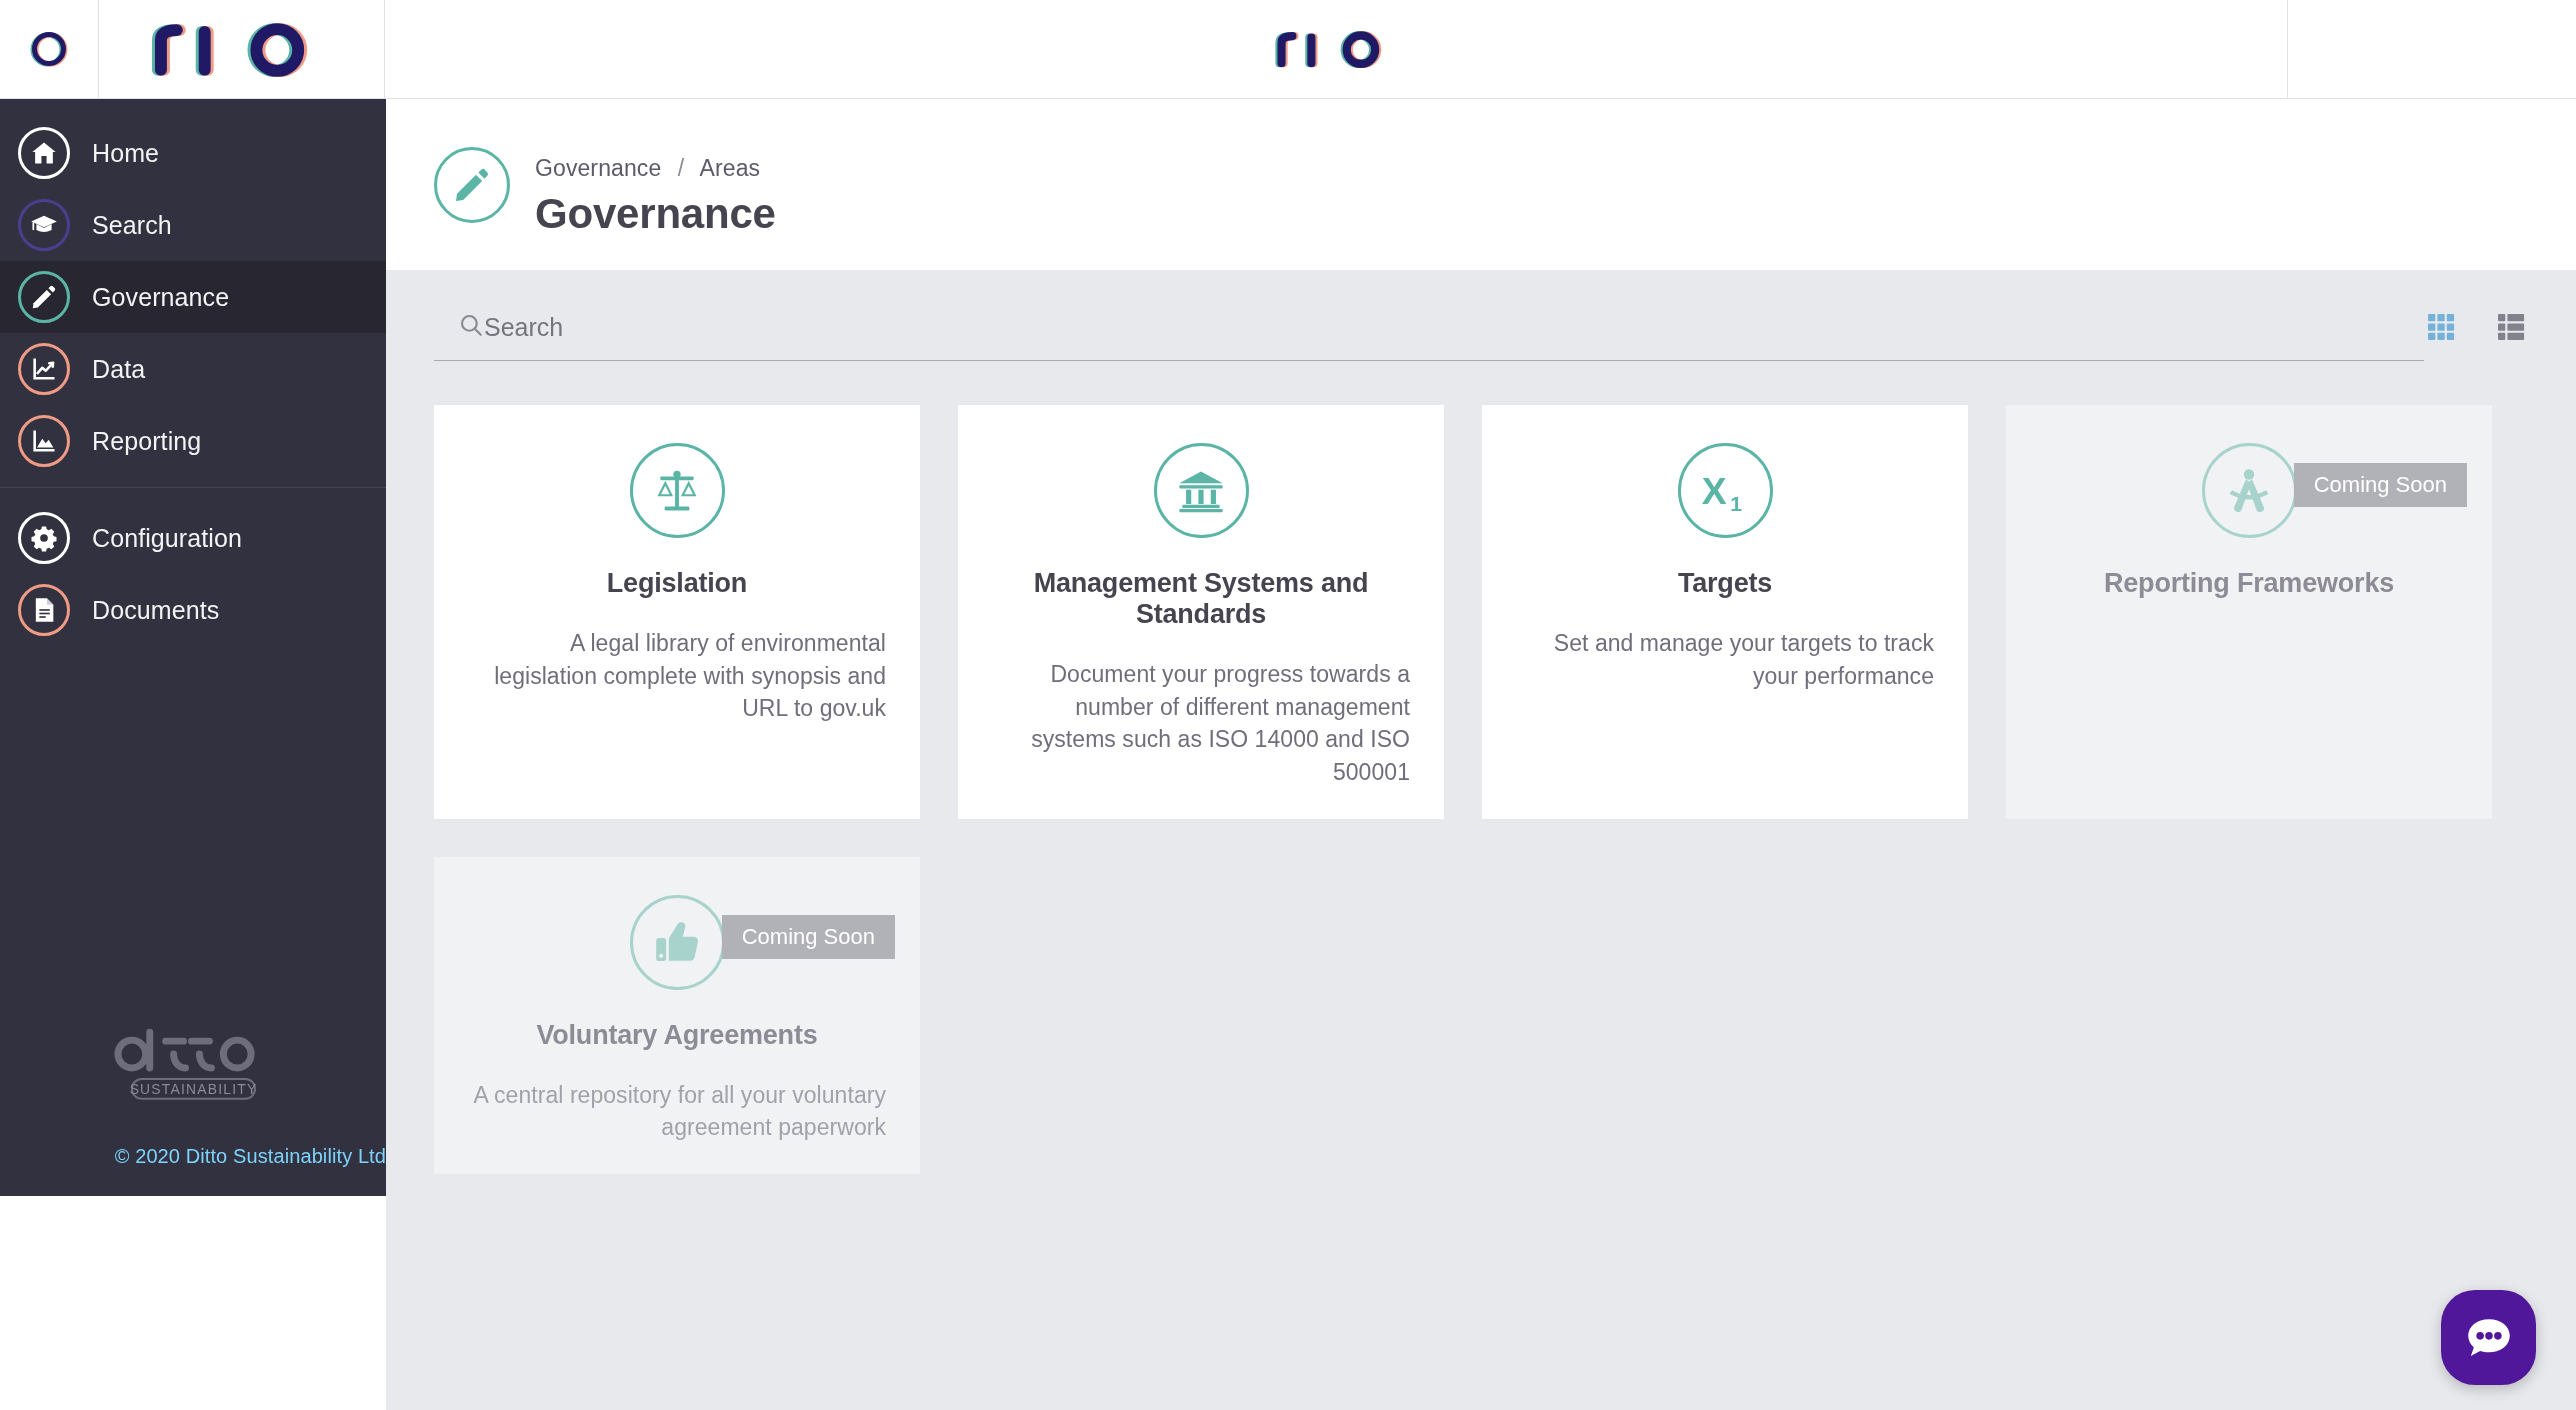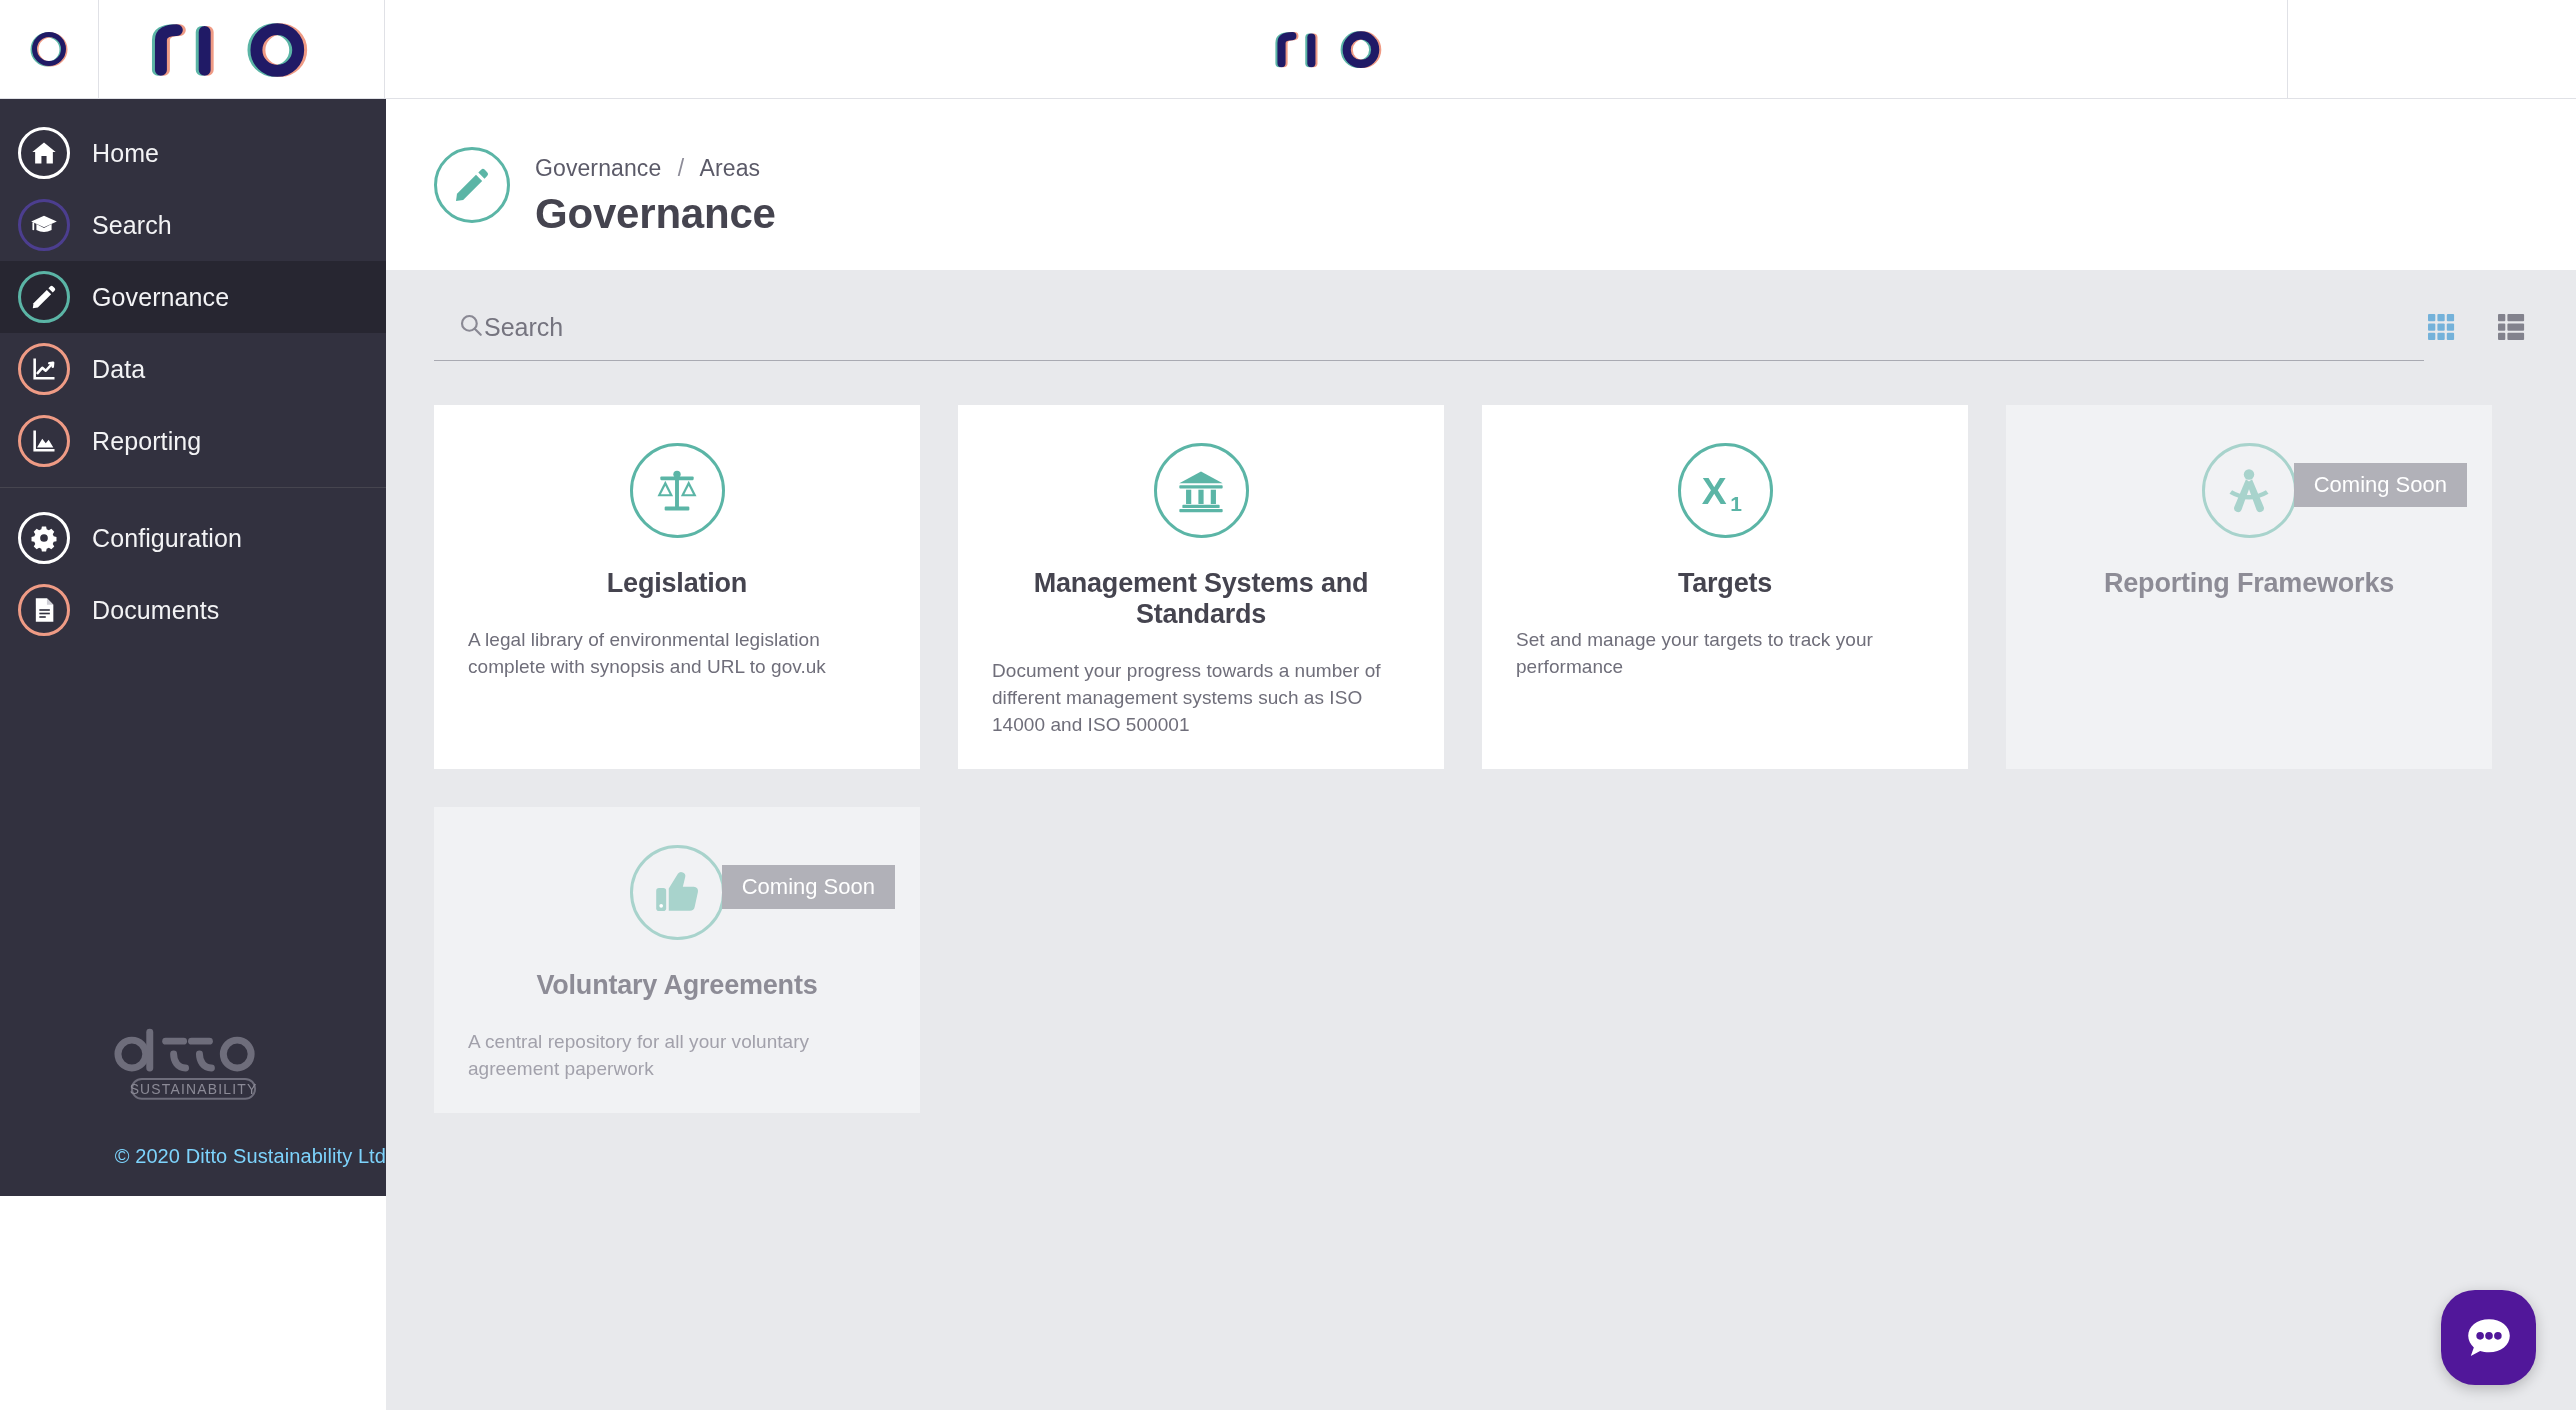--- a/index.html
+++ b/index.html
@@ -130,21 +130,21 @@
     display: flex; align-items: center; justify-content: center;
     margin-bottom: 30px;
   }
   .card.soon .card-icon { border-color: #a8d3cc; }
   .card-title {
     font-size: 27px; font-weight: bold; color: #45444f;
     text-align: center; margin-bottom: 28px; letter-spacing: -0.2px;
   }
   .card.soon .card-title { color: #8d8c96; }
   .card-desc {
-    font-size: 19px; color: #6f6e7a; text-align: left;
+    font-size: 23px; color: #6f6e7a; text-align: right;
     line-height: 1.42; letter-spacing: 0.05px;
   }
   .card.soon .card-desc { color: #a2a1ab; }
   .soon-badge {
     position: absolute; top: 58px; right: 25px;
     background: #b1b1b8; color: #ffffff;
     font-size: 22px; padding: 9px 20px; white-space: nowrap;
   }
 
   

